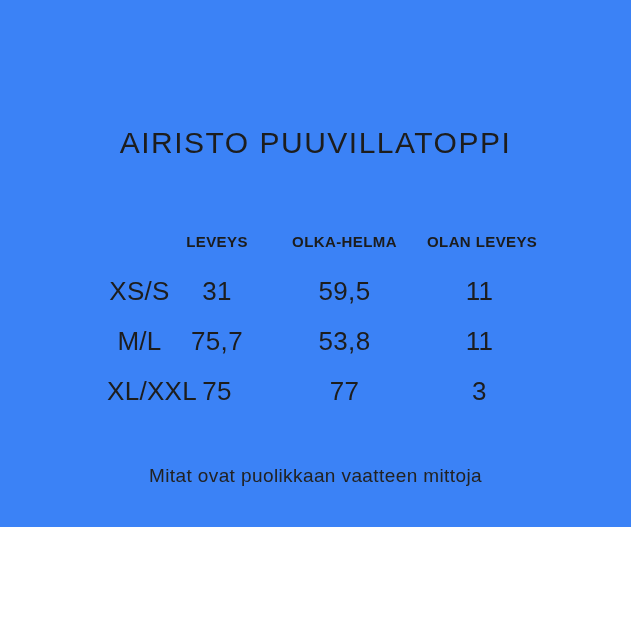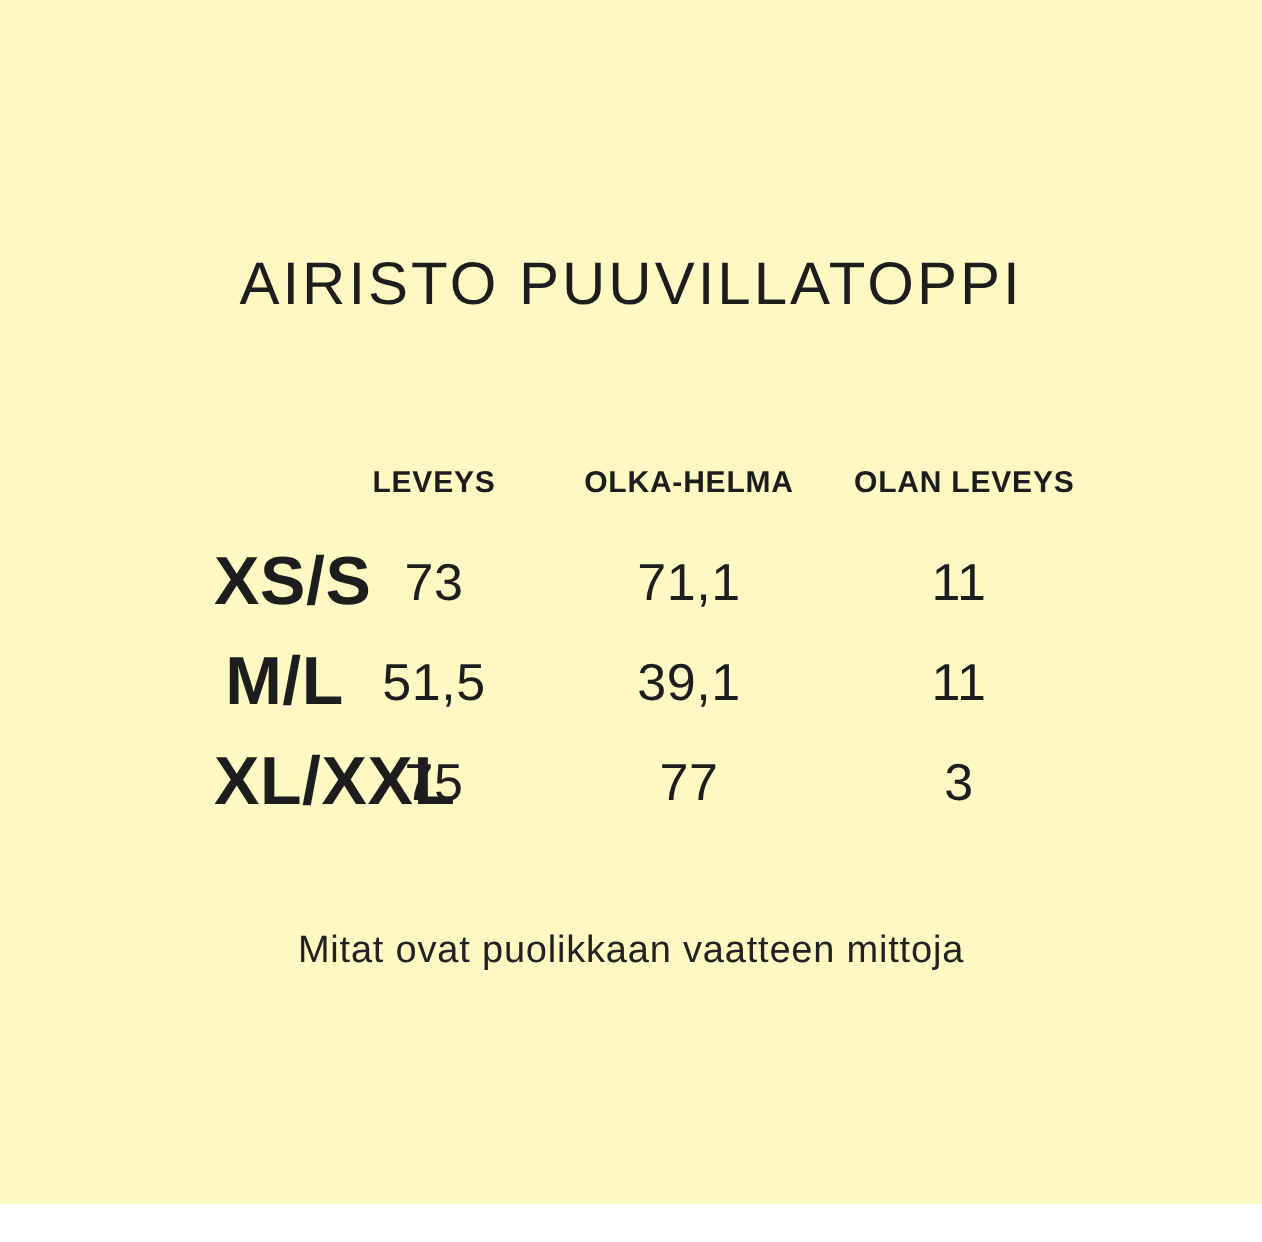--- a/index.html
+++ b/index.html
@@ -3,22 +3,22 @@
 <meta charset="utf-8">
 <style>
   html, body {
     margin: 0;
     padding: 0;
     background: #ffffff;
   }
   .page {
     position: relative;
     width: 631px;
-    height: 602px;
-    background: #fef9c3;
+    height: 527px;
+    background: #3b82f6;
     overflow: hidden;
     font-family: "Liberation Sans", sans-serif;
     color: #1d1d1d;
   }
   .title {
     position: absolute;
     top: 125px;
     left: 0;
     width: 100%;
     text-align: center;
@@ -42,23 +42,23 @@
     white-space: nowrap;
   }
   .head-cell {
     font-size: 15px;
     font-weight: 700;
     letter-spacing: 0.4px;
     text-align: center;
     color: #1c1c1c;
   }
   .label-cell {
-    font-size: 34px;
-    font-weight: 700;
-    text-align: right;
+    font-size: 26px;
+    font-weight: 400;
+    text-align: center;
     padding-left: 7px;
     letter-spacing: 0.3px;
   }
   .value-cell {
     font-size: 26px;
     font-weight: 400;
     text-align: center;
     letter-spacing: 0.3px;
   }
   .footnote {
@@ -85,29 +85,29 @@
 
     <div class="trow">
       <div class="cell label-cell"></div>
       <div class="cell head-cell">LEVEYS</div>
       <div class="cell head-cell">OLKA-HELMA</div>
       <div class="cell head-cell">OLAN LEVEYS</div>
     </div>
 
     <div class="trow">
       <div class="cell label-cell">XS/S</div>
-      <div class="cell value-cell">73</div>
-      <div class="cell value-cell">71,1</div>
+      <div class="cell value-cell">31</div>
+      <div class="cell value-cell">59,5</div>
       <div class="cell value-cell">11</div>
     </div>
 
     <div class="trow">
       <div class="cell label-cell">M/L</div>
-      <div class="cell value-cell">51,5</div>
-      <div class="cell value-cell">39,1</div>
+      <div class="cell value-cell">75,7</div>
+      <div class="cell value-cell">53,8</div>
       <div class="cell value-cell">11</div>
     </div>
 
     <div class="trow">
       <div class="cell label-cell">XL/XXL</div>
       <div class="cell value-cell">75</div>
       <div class="cell value-cell">77</div>
       <div class="cell value-cell">3</div>
     </div>
 

